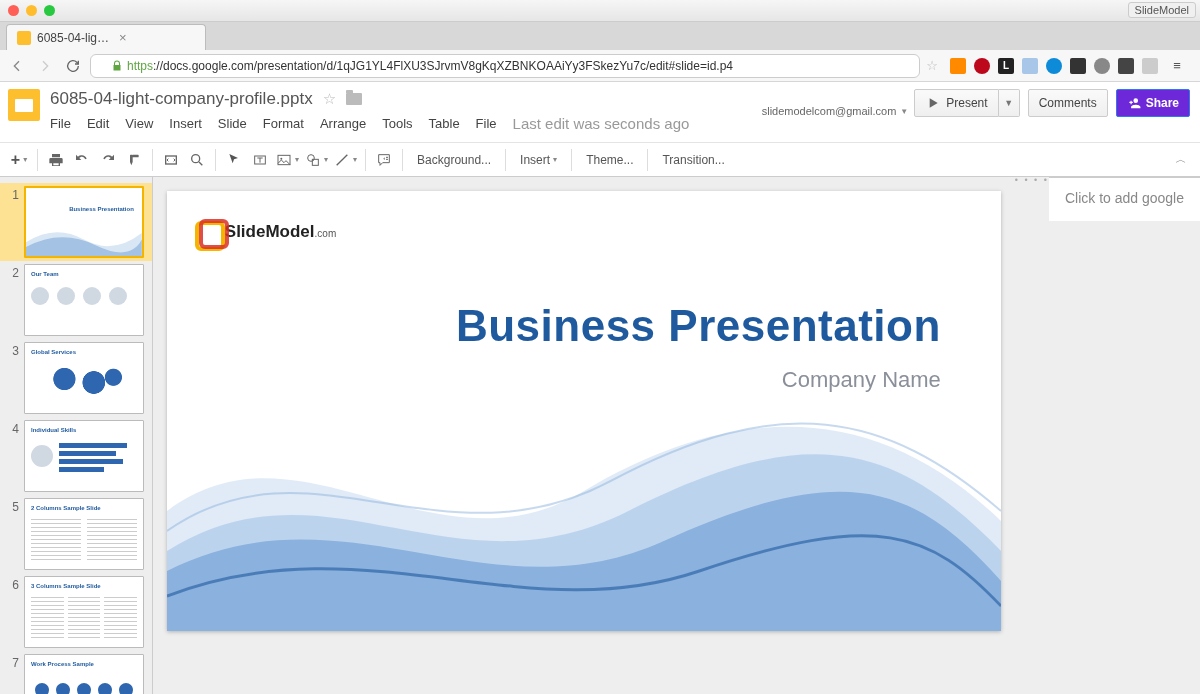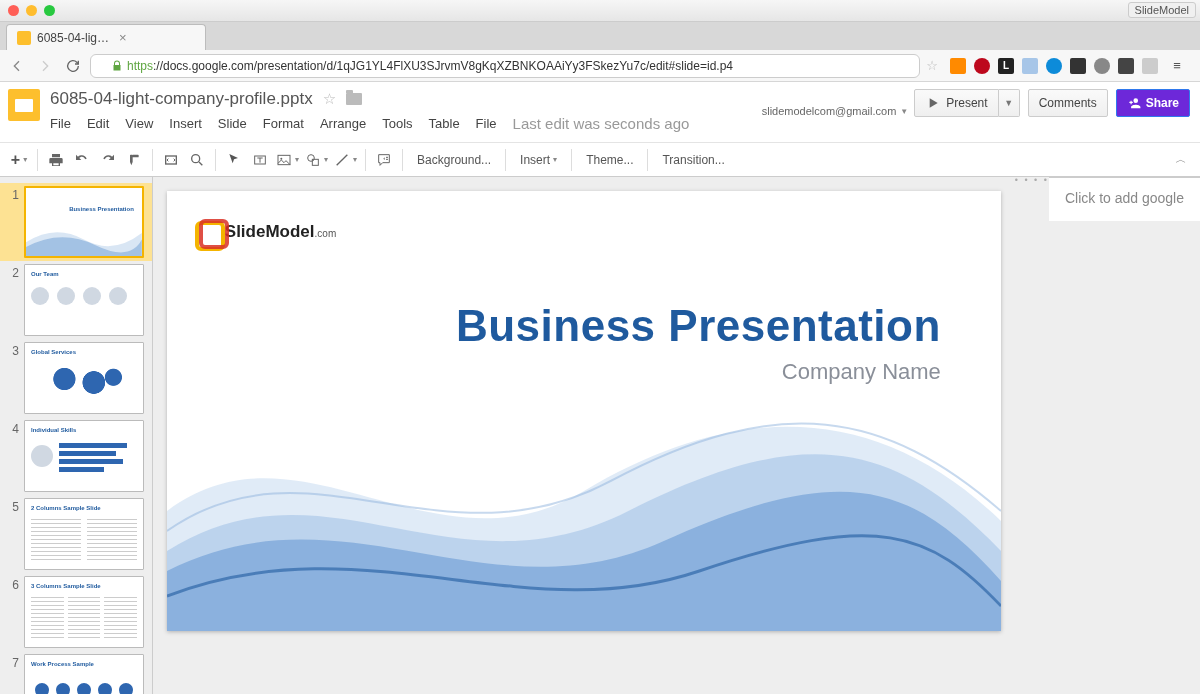--- a/index.html
+++ b/index.html
@@ -71,21 +71,21 @@
 .canvas-wrap{flex:1;display:flex;flex-direction:row;background:#eee}
 .canvas-scroll{flex:1;display:flex;align-items:flex-start;justify-content:center;padding:14px;overflow:auto}
 .slide{width:940px;height:440px;background:#fff;box-shadow:0 1px 4px rgba(0,0,0,.25);position:relative;overflow:hidden}
 .logo{position:absolute;top:28px;left:28px;display:flex;align-items:center;gap:4px}
 .logo-mark{width:26px;height:26px;position:relative}
 .logo-mark::before{content:"";position:absolute;width:22px;height:22px;border:4px solid #f4b400;border-radius:6px;top:2px;left:0}
 .logo-mark::after{content:"";position:absolute;width:22px;height:22px;border:4px solid #d93025;border-radius:6px;top:0;left:4px;opacity:.85}
 .logo-txt{font-size:17px;font-weight:bold;color:#222}
 .logo-txt .com{font-size:10px;font-weight:normal;color:#555}
 .slide-title{position:absolute;top:110px;right:60px;font-size:44px;font-weight:bold;color:#1f5a9e;letter-spacing:.5px}
-.slide-sub{position:absolute;top:168px;right:60px;font-size:22px;color:#8a8f99}
+.slide-sub{position:absolute;top:176px;right:60px;font-size:22px;color:#8a8f99}
 .waves{position:absolute;left:0;right:0;bottom:0;height:260px}
 .waves svg{width:100%;height:100%}
 
 .notes{height:44px;background:#fff;border-top:1px solid #ccc;padding:12px 16px;color:#888;font-size:14px}
 
 .handle-dots{text-align:center;font-size:9px;color:#aaa;letter-spacing:2px;height:8px;line-height:6px;background:#eee}
 
 .ic16{width:16px;height:16px;fill:#666}
 </style>
 </head>

